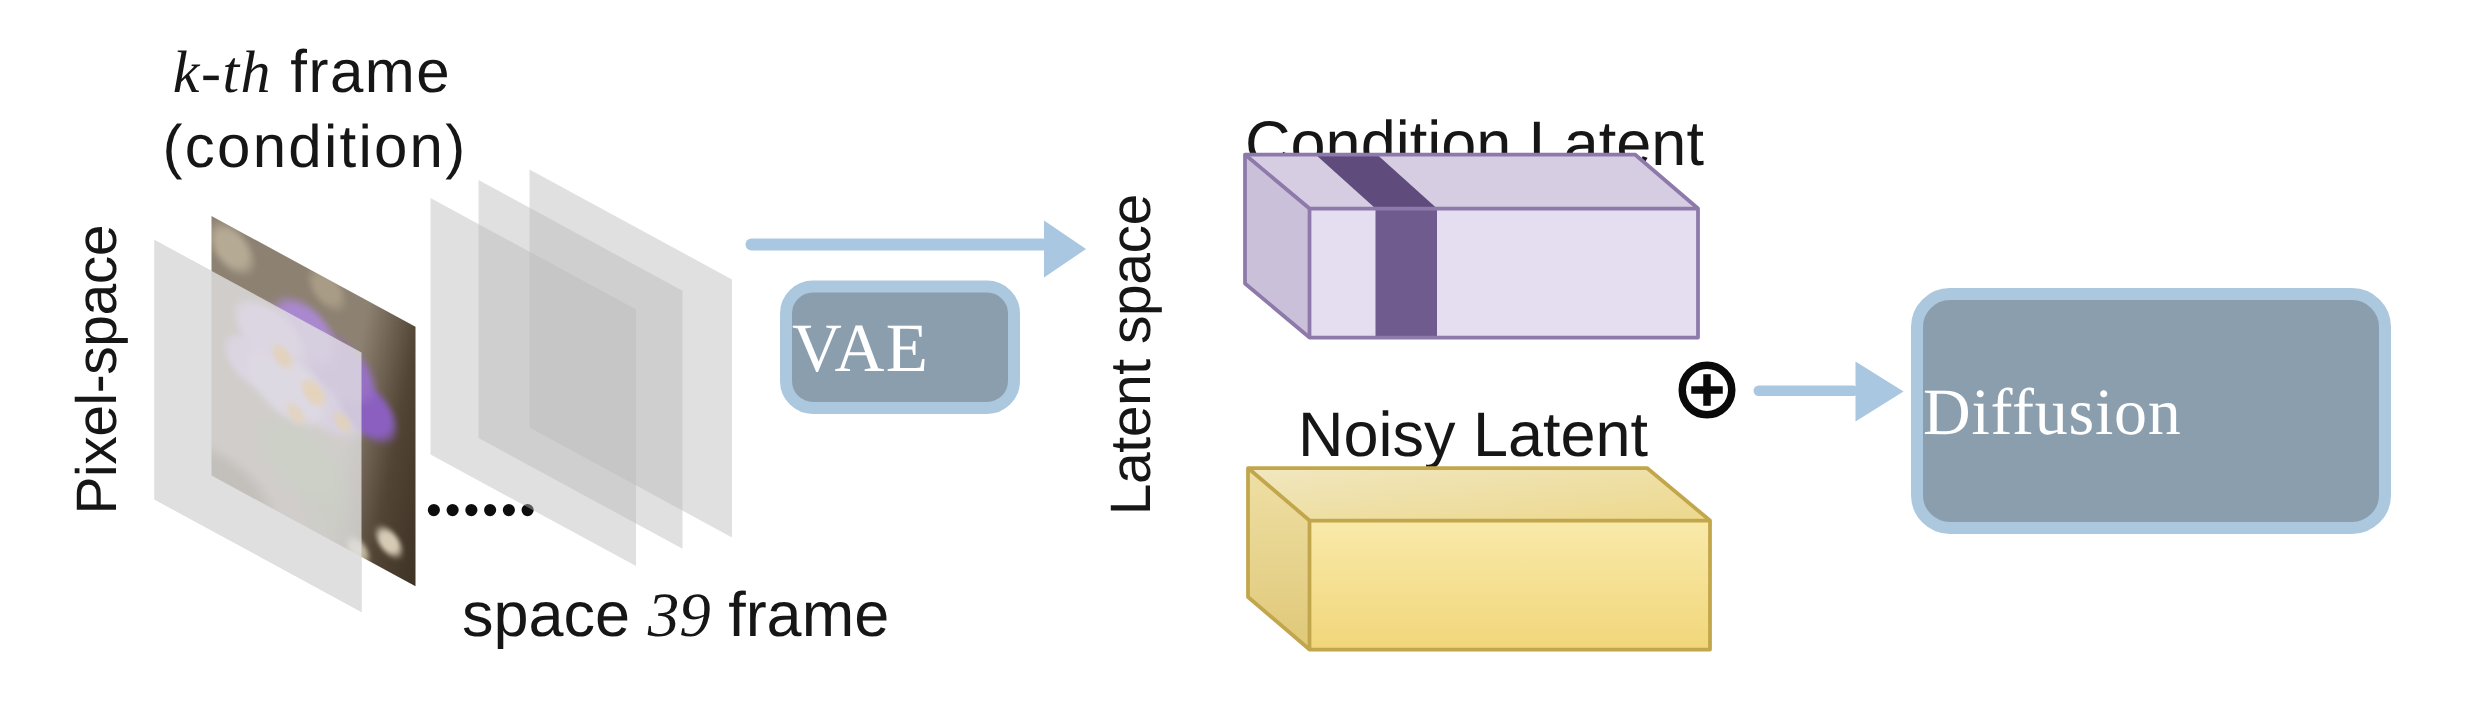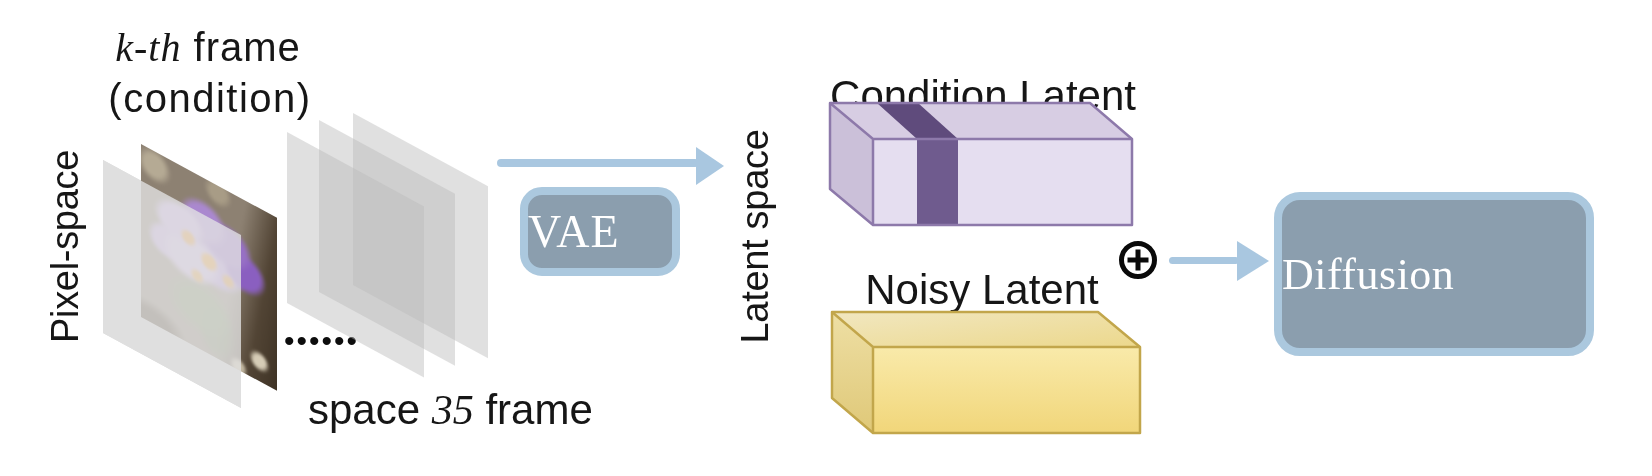--- a/index.html
+++ b/index.html
@@ -108,21 +108,21 @@
     <div class="flower-art"></div>
   </div>
   <div class="sheet frame-front"></div>
 
   <div class="lbl dots">••••••</div>
 
   <div class="sheet rframe rframe-3"></div>
   <div class="sheet rframe rframe-2"></div>
   <div class="sheet rframe rframe-1"></div>
 
-  <div class="lbl total-frames"><span>space </span><span class="serif-it">35</span><span> frame</span></div>
+  <div class="lbl total-frames"><span>space </span><span class="serif-it">39</span><span> frame</span></div>
 
   <div class="arrow-shaft a1-shaft"></div>
   <div class="arrow-head a1-head"></div>
 
   <div class="proc-box vae-box">
     <span>VAE</span>
   </div>
 
   <div class="vlabel vlabel-latent">
     <span>Latent space</span>

